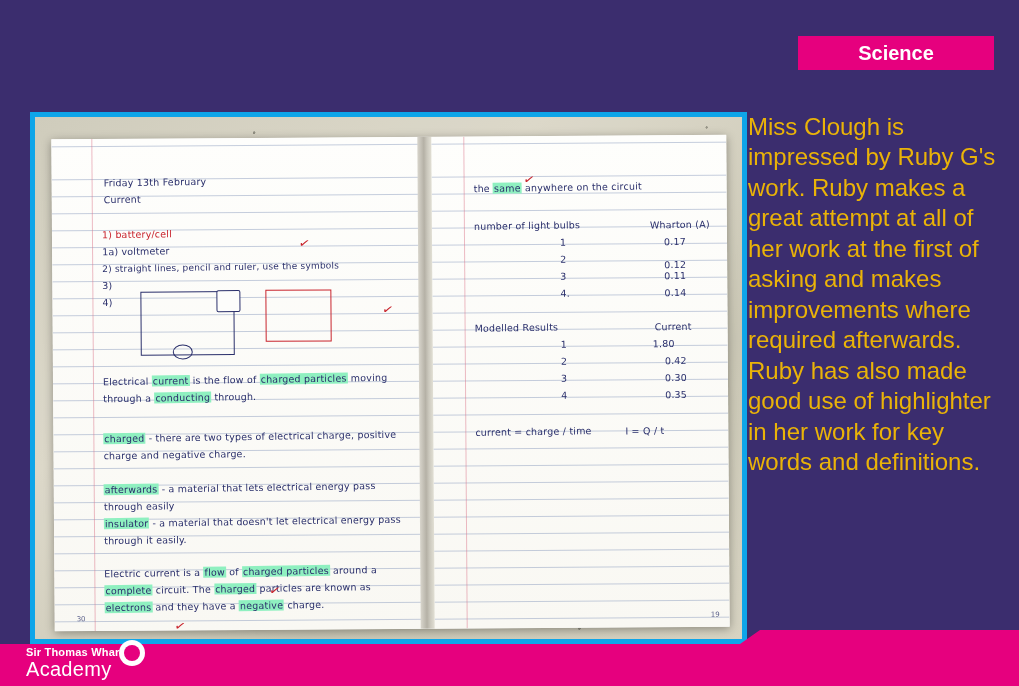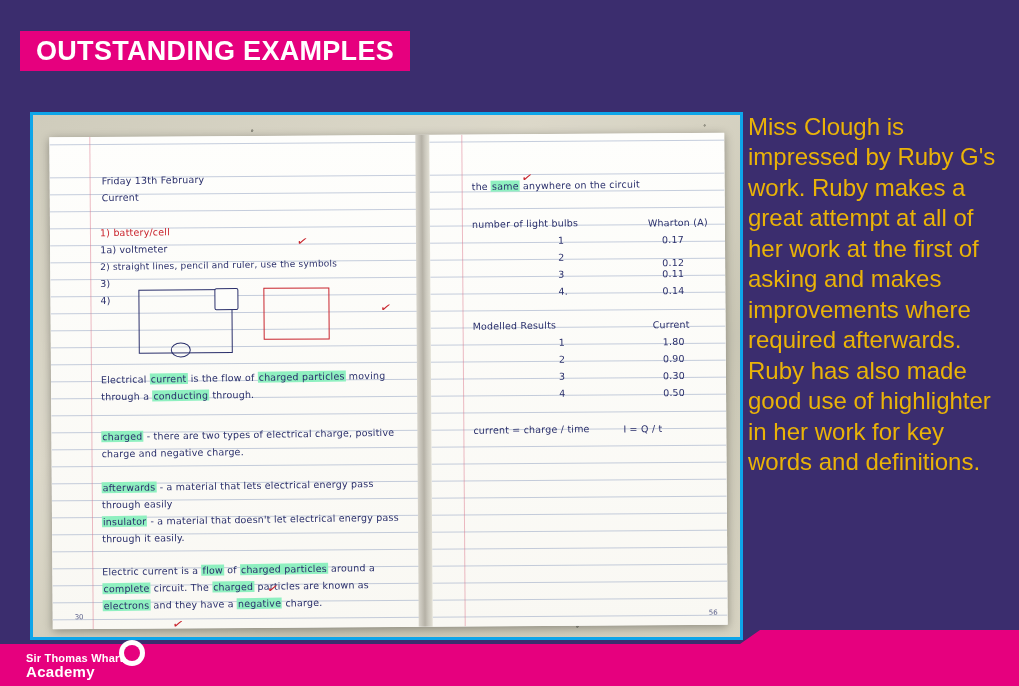--- a/index.html
+++ b/index.html
@@ -53,21 +53,21 @@
   }
   
   .photo {
     position: absolute;
     left: 30px;
     top: 112px;
     width: 707px;
     height: 522px;
     background: #d9d6c8;
     overflow: hidden;
-    border: 3px solid #0ea5e9;
+    border: 5px solid #0ea5e9;
   }
   .speckle {
     position: absolute;
     inset: 0;
     background:
       radial-gradient(circle at 12% 8%, rgba(90,90,80,.55) 0 1.2px, transparent 1.6px),
       radial-gradient(circle at 31% 3%, rgba(70,70,60,.5) 0 1.1px, transparent 1.5px),
       radial-gradient(circle at 47% 11%, rgba(110,105,90,.45) 0 1.4px, transparent 1.8px),
       radial-gradient(circle at 66% 5%, rgba(80,80,70,.5) 0 1.1px, transparent 1.5px),
       radial-gradient(circle at 84% 9%, rgba(95,95,85,.5) 0 1.3px, transparent 1.7px),
@@ -173,21 +173,21 @@
     clip-path: polygon(0 14px, 740px 14px, 760px 0, 1019px 0, 1019px 56px, 0 56px);
   }
   .logo {
     position: absolute;
     left: 26px;
     bottom: 6px;
     color: #ffffff;
     line-height: 1.05;
   }
   .logo .l1 { font-size: 11px; font-weight: bold; letter-spacing: .2px; }
-  .logo .l2 { font-size: 15px; font-weight: bold; letter-spacing: .3px; }
+  .logo .l2 { font-size: 20px; font-weight: normal; letter-spacing: .3px; }
   .logo-swoosh {
     position: absolute;
     left: 119px;
     bottom: 20px;
     width: 26px;
     height: 26px;
     border-radius: 50%;
     background: #ffffff;
   }
   .logo-swoosh::after {
@@ -199,24 +199,24 @@
     height: 16px;
     border-radius: 50%;
     background: #e6007e;
   }
 </style>
 </head>
 <body>
 
 <div class="slide">
 
-  <div class="title-banner">
-    <span class="title-text">OUTSTANDING EXAMPLES</span>
+
+  <div class="subject-banner">
+    <span class="subject-text">Science</span>
   </div>
-
 
   <div class="photo">
     <div class="speckle"></div>
 
     <div class="book">
 
       <div class="page page-left">
         <div class="rules"></div>
         <div class="margin-line" style="left:40px;"></div>
 
@@ -290,35 +290,35 @@
         <div class="hand" style="left:128px; top:135px;">3</div>
         <div class="hand" style="left:232px; top:135px;">0.11</div>
 
         <div class="hand" style="left:128px; top:152px;">4.</div>
         <div class="hand" style="left:232px; top:152px;">0.14</div>
 
         <div class="hand" style="left:42px; top:186px;">Modelled Results</div>
         <div class="hand" style="left:222px; top:186px;">Current</div>
 
         <div class="hand" style="left:128px; top:203px;">1</div>
-        <div class="hand" style="left:232px; top:203px;">1.80</div>
+        <div class="hand" style="left:220px; top:203px;">1.80</div>
 
         <div class="hand" style="left:128px; top:220px;">2</div>
-        <div class="hand" style="left:232px; top:220px;">0.90</div>
+        <div class="hand" style="left:232px; top:220px;">0.42</div>
 
         <div class="hand" style="left:128px; top:237px;">3</div>
         <div class="hand" style="left:232px; top:237px;">0.30</div>
 
         <div class="hand" style="left:128px; top:254px;">4</div>
-        <div class="hand" style="left:232px; top:254px;">0.50</div>
+        <div class="hand" style="left:232px; top:254px;">0.35</div>
 
         <div class="hand" style="left:42px; top:290px;">current = charge / time</div>
         <div class="hand" style="left:192px; top:290px;">I = Q / t</div>
 
-        <div class="pnum" style="right:10px; bottom:8px;">56</div>
+        <div class="pnum" style="right:10px; bottom:8px;">19</div>
       </div>
 
     </div>
   </div>
 
   <div class="commentary">Miss Clough is impressed by Ruby G's work. Ruby makes a great attempt at all of her work at the first of asking and makes improvements where required afterwards. Ruby has also made good use of highlighter in her work for key words and definitions.</div>
 
   <div class="bottom-bar"></div>
   <div class="logo">
     <div class="l1">Sir Thomas Wharton</div>

